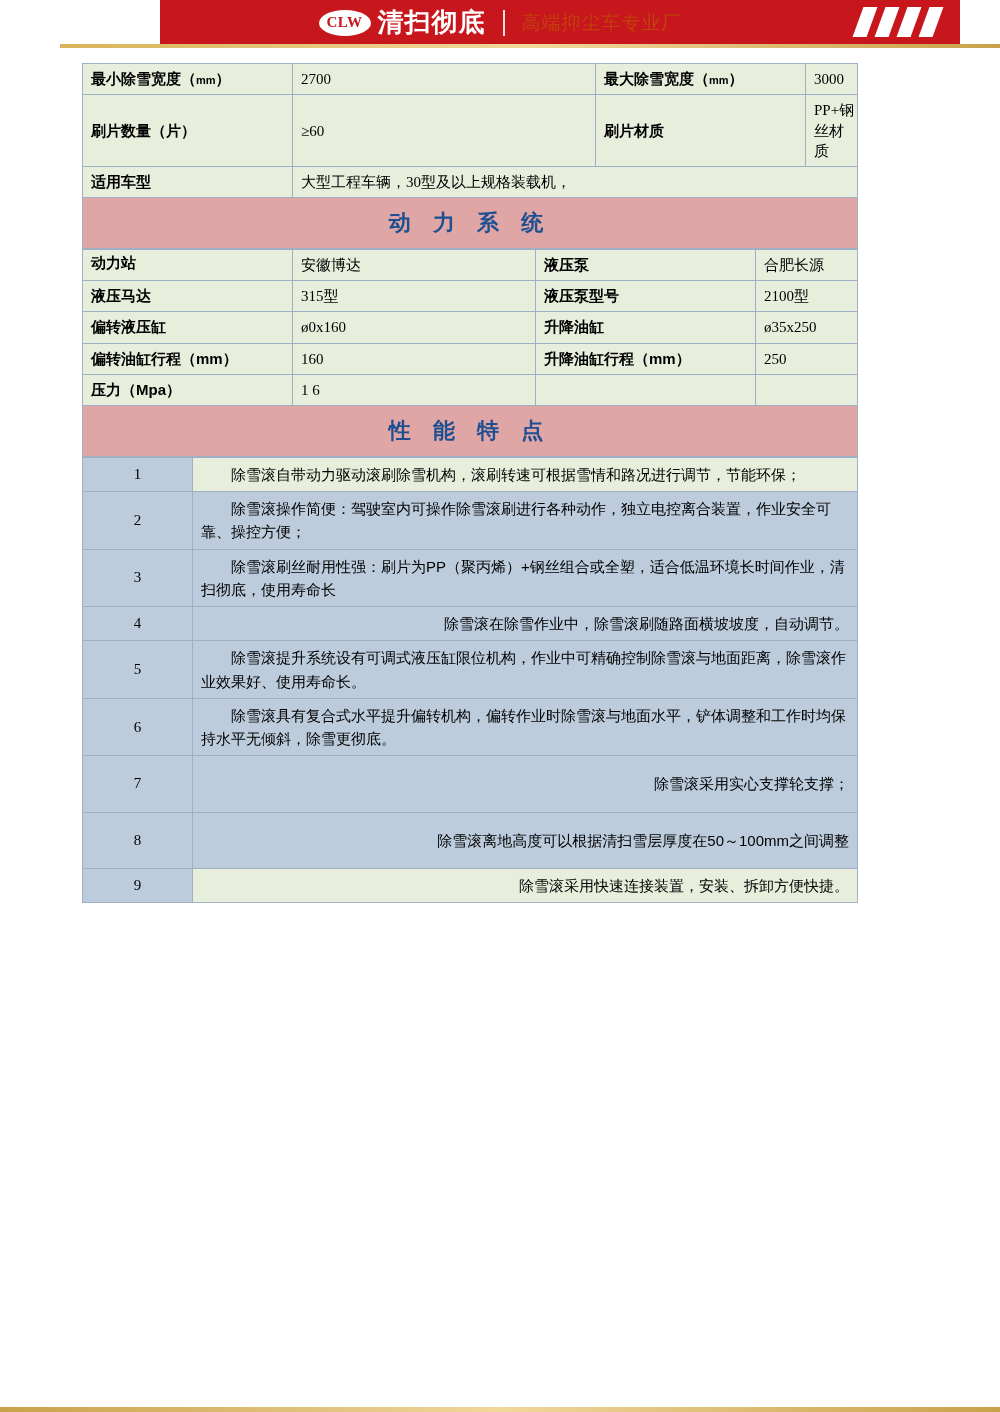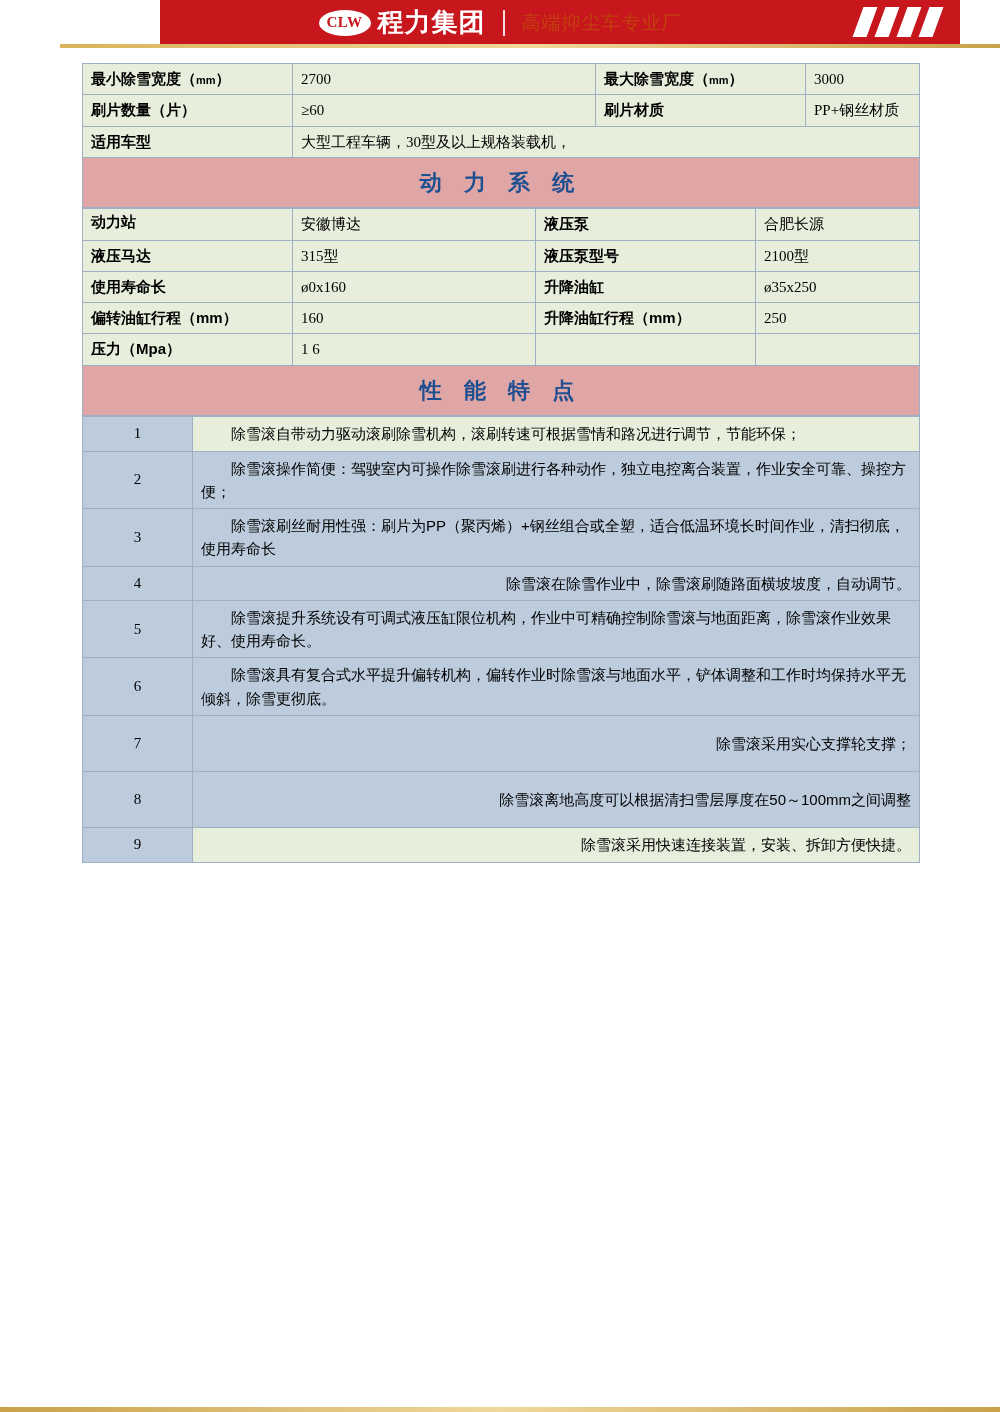--- a/index.html
+++ b/index.html
@@ -118,21 +118,21 @@
 
   
   .sheet {
     position: absolute;
     left: 82px;
     top: 63px;
     width: 838px;
   }
   table {
     border-collapse: collapse;
-    width: 838px;
+    width: 776px;
     table-layout: fixed;
   }
   td {
     border: 1px solid #9fb0c4;
     font-size: 15px;
     color: #000000;
     padding: 5px 8px;
     vertical-align: middle;
     line-height: 1.35;
   }
@@ -194,21 +194,21 @@
 </head>
 <body>
 
 <div class="header">
   <div class="header-red"></div>
   <div class="header-white-wedge"></div>
   <div class="header-white-wedge-r"></div>
   <div class="header-inner">
     <div class="logo-group">
       <span class="logo-oval">CLW</span>
-      <span class="logo-text">程力集团</span>
+      <span class="logo-text">清扫彻底</span>
       <span class="logo-divider"></span>
       <span class="logo-sub">高端抑尘车专业厂</span>
     </div>
   </div>
   <div class="slash-group">
     <div class="slash" style="left:0;"></div>
     <div class="slash" style="left:22px;"></div>
     <div class="slash" style="left:44px;"></div>
     <div class="slash" style="left:66px;"></div>
   </div>
@@ -249,21 +249,21 @@
       <td class="lbl" style="width:203px;">液压泵</td>
       <td class="val">合肥长源</td>
     </tr>
     <tr>
       <td class="lbl">液压马达</td>
       <td class="val">315型</td>
       <td class="lbl">液压泵型号</td>
       <td class="val">2100型</td>
     </tr>
     <tr>
-      <td class="lbl">使用寿命长</td>
+      <td class="lbl">偏转液压缸</td>
       <td class="val">ø0x160</td>
       <td class="lbl">升降油缸</td>
       <td class="val">ø35x250</td>
     </tr>
     <tr>
       <td class="lbl">偏转油缸行程（mm）</td>
       <td class="val">160</td>
       <td class="lbl">升降油缸行程（mm）</td>
       <td class="val">250</td>
     </tr>

